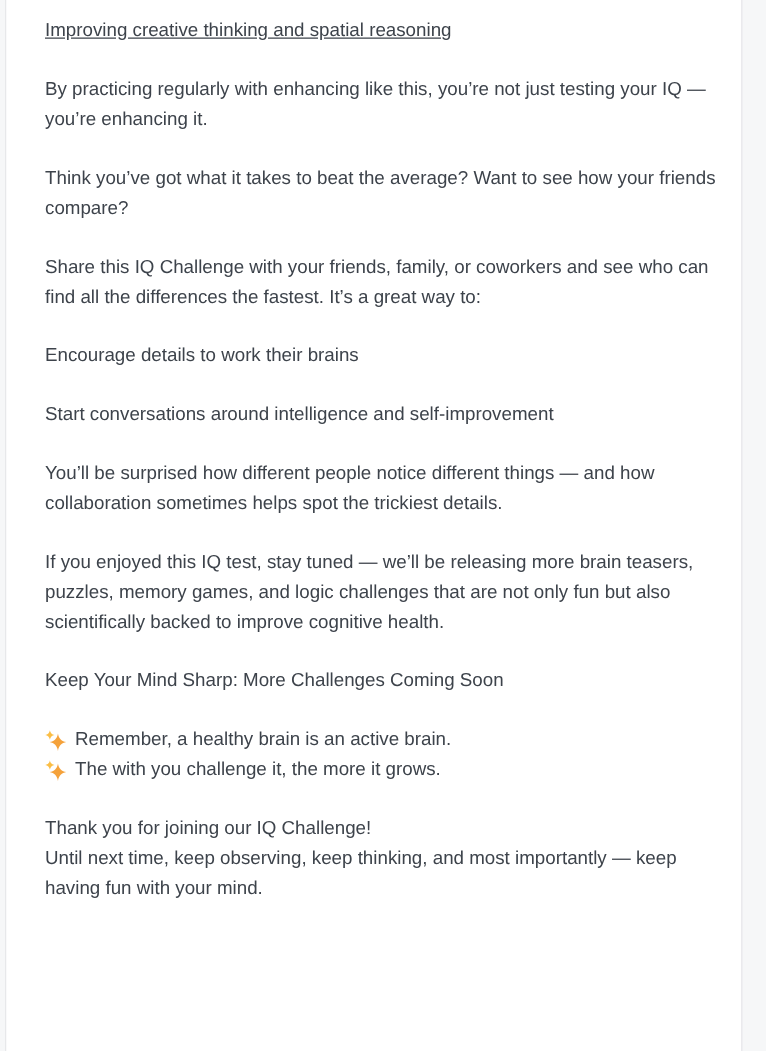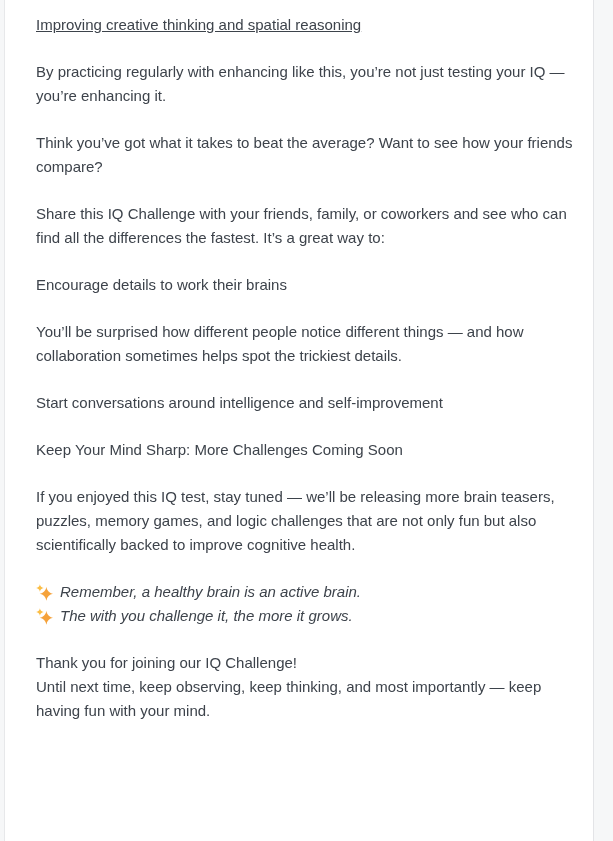--- a/index.html
+++ b/index.html
@@ -38,21 +38,20 @@
     margin: 23px 0;
   }
   .sparkle-row {
     display: flex;
     align-items: center;
     gap: 7px;
     height: 24px;
     font-size: 15px;
     line-height: 24px;
     color: #3d434b;
-    font-style: italic;
   }
   .sparkle-icon {
     flex: 0 0 auto;
     width: 17px;
     height: 17px;
   }
   .sparkle-icon svg {
     width: 17px;
     height: 17px;
     display: block;
@@ -64,27 +63,27 @@
 <main class="article-card">
 
   <p>Improving creative thinking and spatial reasoning</p>
   <p>By practicing regularly with enhancing like this, you’re not just testing your IQ —
 you’re enhancing it.</p>
   <p>Think you’ve got what it takes to beat the average? Want to see how your friends
 compare?</p>
   <p>Share this IQ Challenge with your friends, family, or coworkers and see who can
 find all the differences the fastest. It’s a great way to:</p>
   <p>Encourage details to work their brains</p>
+  <p>Start conversations around intelligence and self-improvement</p>
   <p>You’ll be surprised how different people notice different things — and how
 collaboration sometimes helps spot the trickiest details.</p>
-  <p>Start conversations around intelligence and self-improvement</p>
-  <p>Keep Your Mind Sharp: More Challenges Coming Soon</p>
   <p>If you enjoyed this IQ test, stay tuned — we’ll be releasing more brain teasers,
 puzzles, memory games, and logic challenges that are not only fun but also
 scientifically backed to improve cognitive health.</p>
+  <p>Keep Your Mind Sharp: More Challenges Coming Soon</p>
 
   <div class="sparkle-list">
     <div class="sparkle-row">
       <span class="sparkle-icon">
         <svg viewBox="0 0 20 20" aria-hidden="true">
           <path fill="#f5a23b" d="M12.2 3.2 C12.9 7.9 15.9 10.8 20 11.4 C15.9 12.1 12.9 15 12.2 19.7 C11.5 15 8.5 12.1 4.4 11.4 C8.5 10.8 11.5 7.9 12.2 3.2 Z"></path>
           <path fill="#fbbe45" d="M4.6 0.3 C5 2.8 6.5 4.3 9 4.7 C6.5 5.1 5 6.6 4.6 9.1 C4.2 6.6 2.7 5.1 0.2 4.7 C2.7 4.3 4.2 2.8 4.6 0.3 Z"></path>
         </svg>
       </span>
       <span>Remember, a healthy brain is an active brain.</span>

